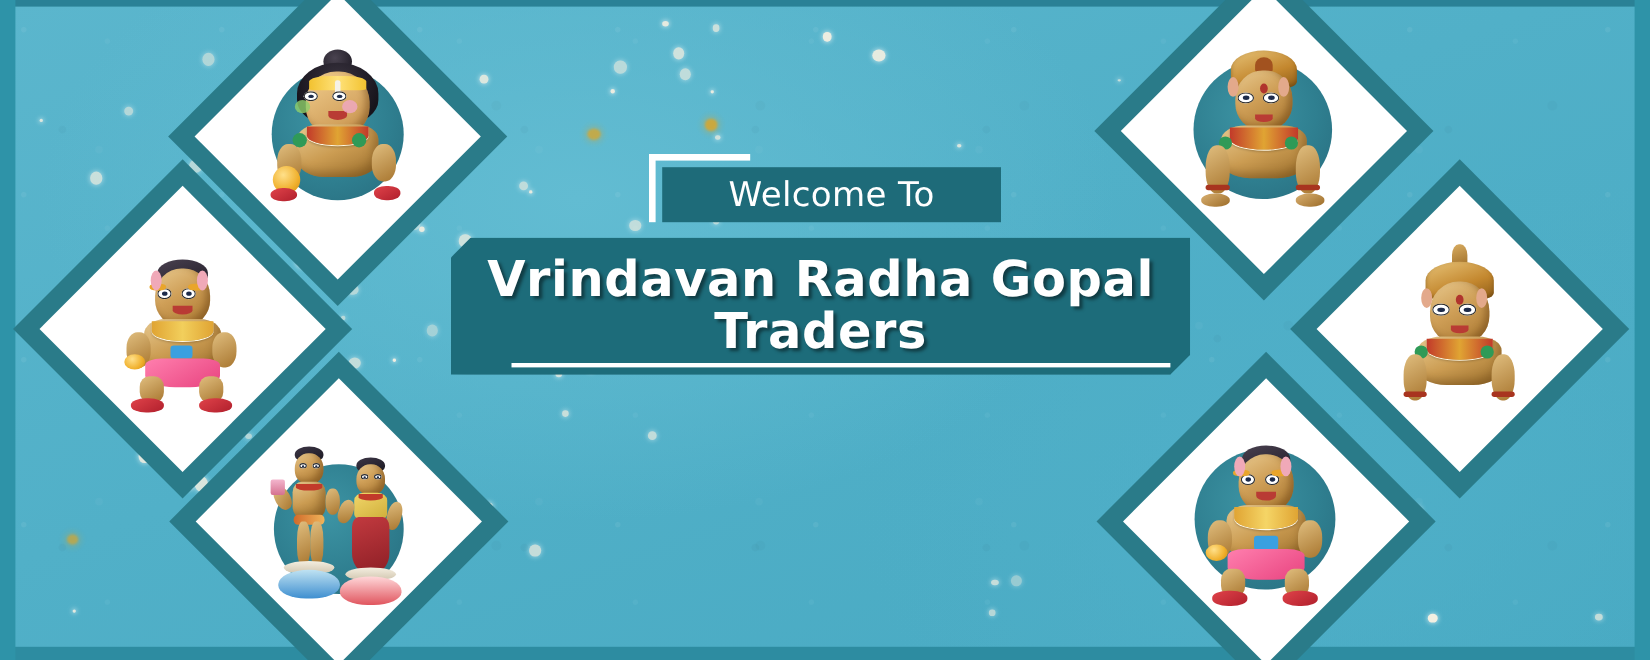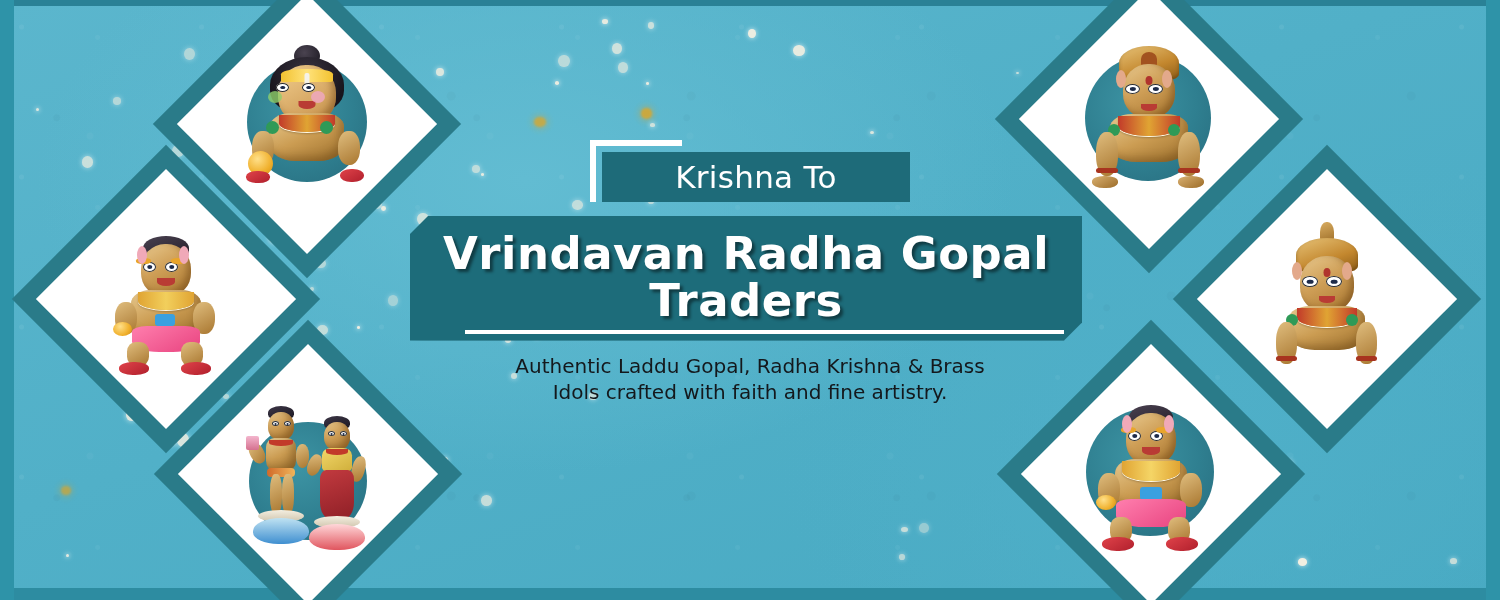--- a/index.html
+++ b/index.html
@@ -578,27 +578,26 @@
         </div>
       </div>
     </div>
   </div>
 
   <div class="textblock">
 
     <div class="welcome-wrap">
       <div class="welcome-bracket"></div>
       <div class="welcome-box">
-        <span>Krishna To</span>
+        <span>Welcome To</span>
       </div>
     </div>
 
     <div class="title-wrap">
       <div class="title-box">
         <h1>Vrindavan Radha Gopal Traders</h1>
         <div class="title-underline"></div>
       </div>
     </div>
 
-    <p class="desc">Authentic Laddu Gopal, Radha Krishna &amp; Brass Idols crafted with faith and fine artistry.</p>
   </div>
 
 </div>
 
 </body></html>

